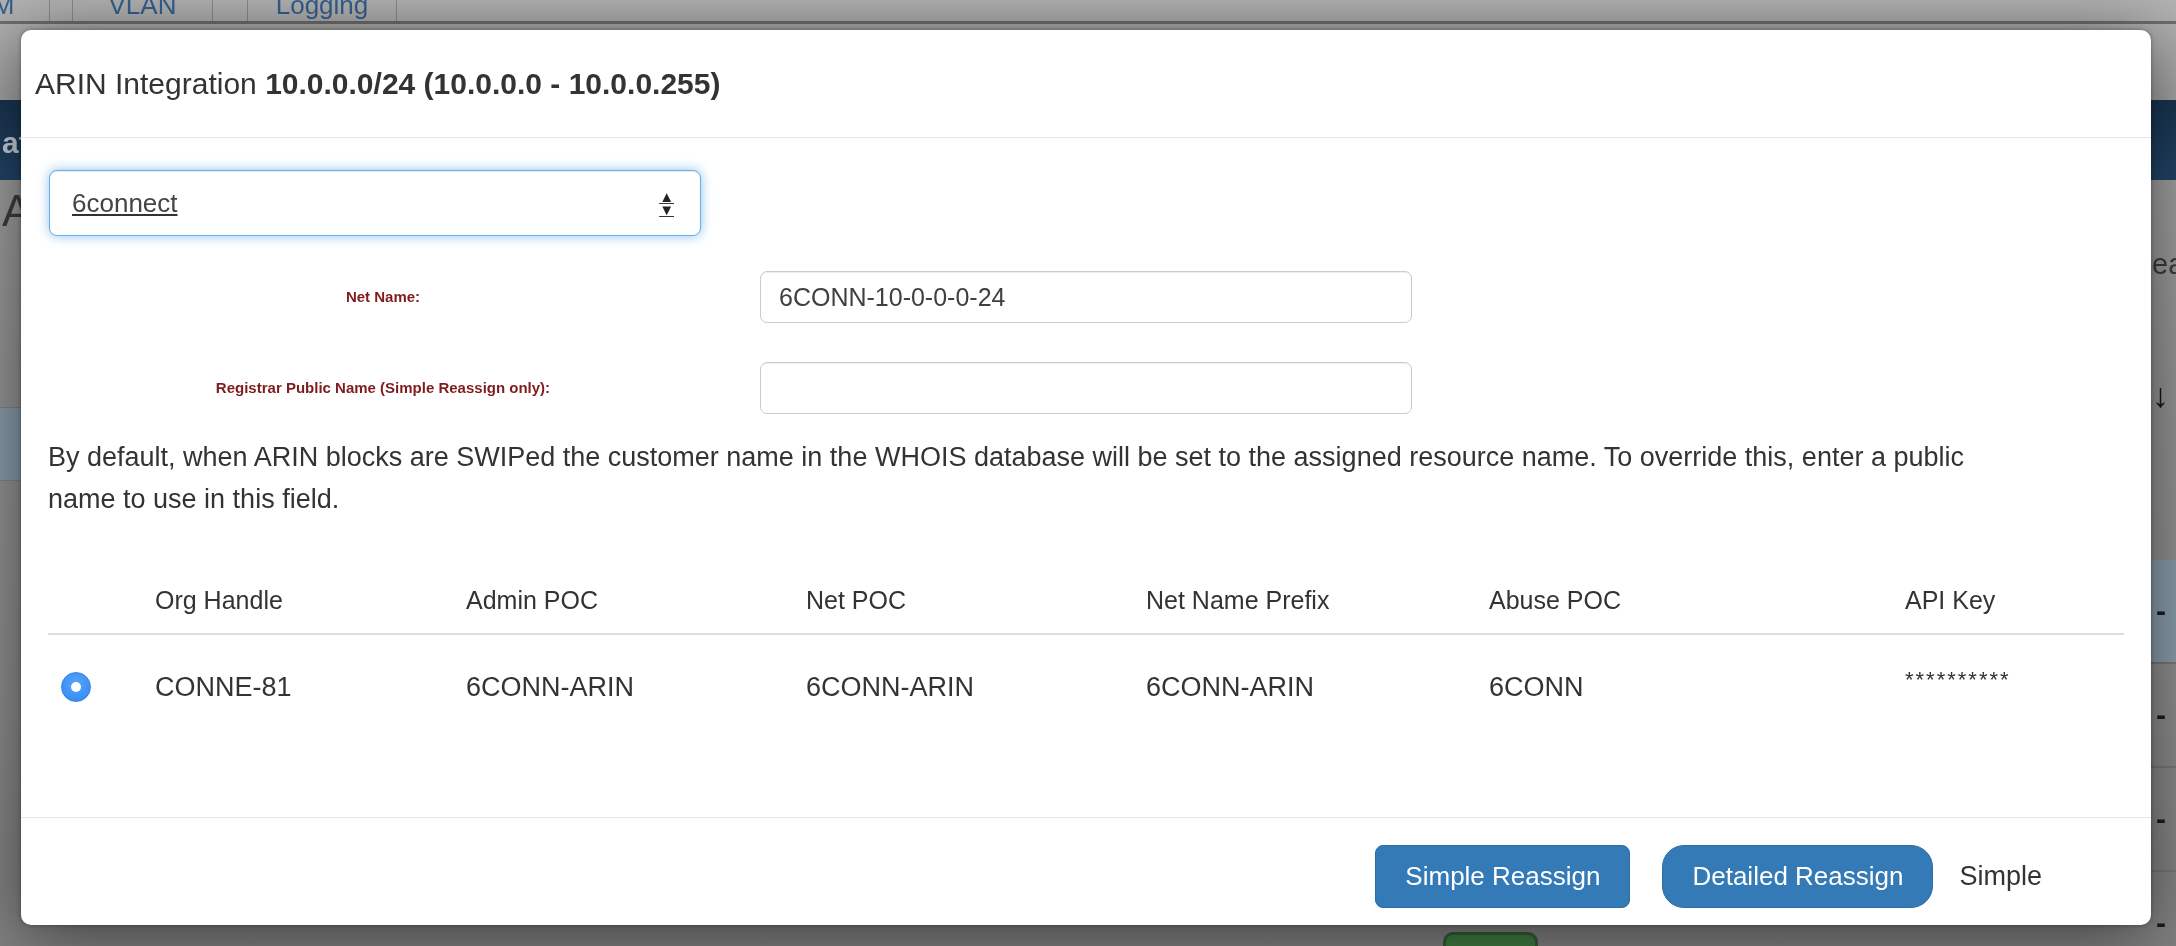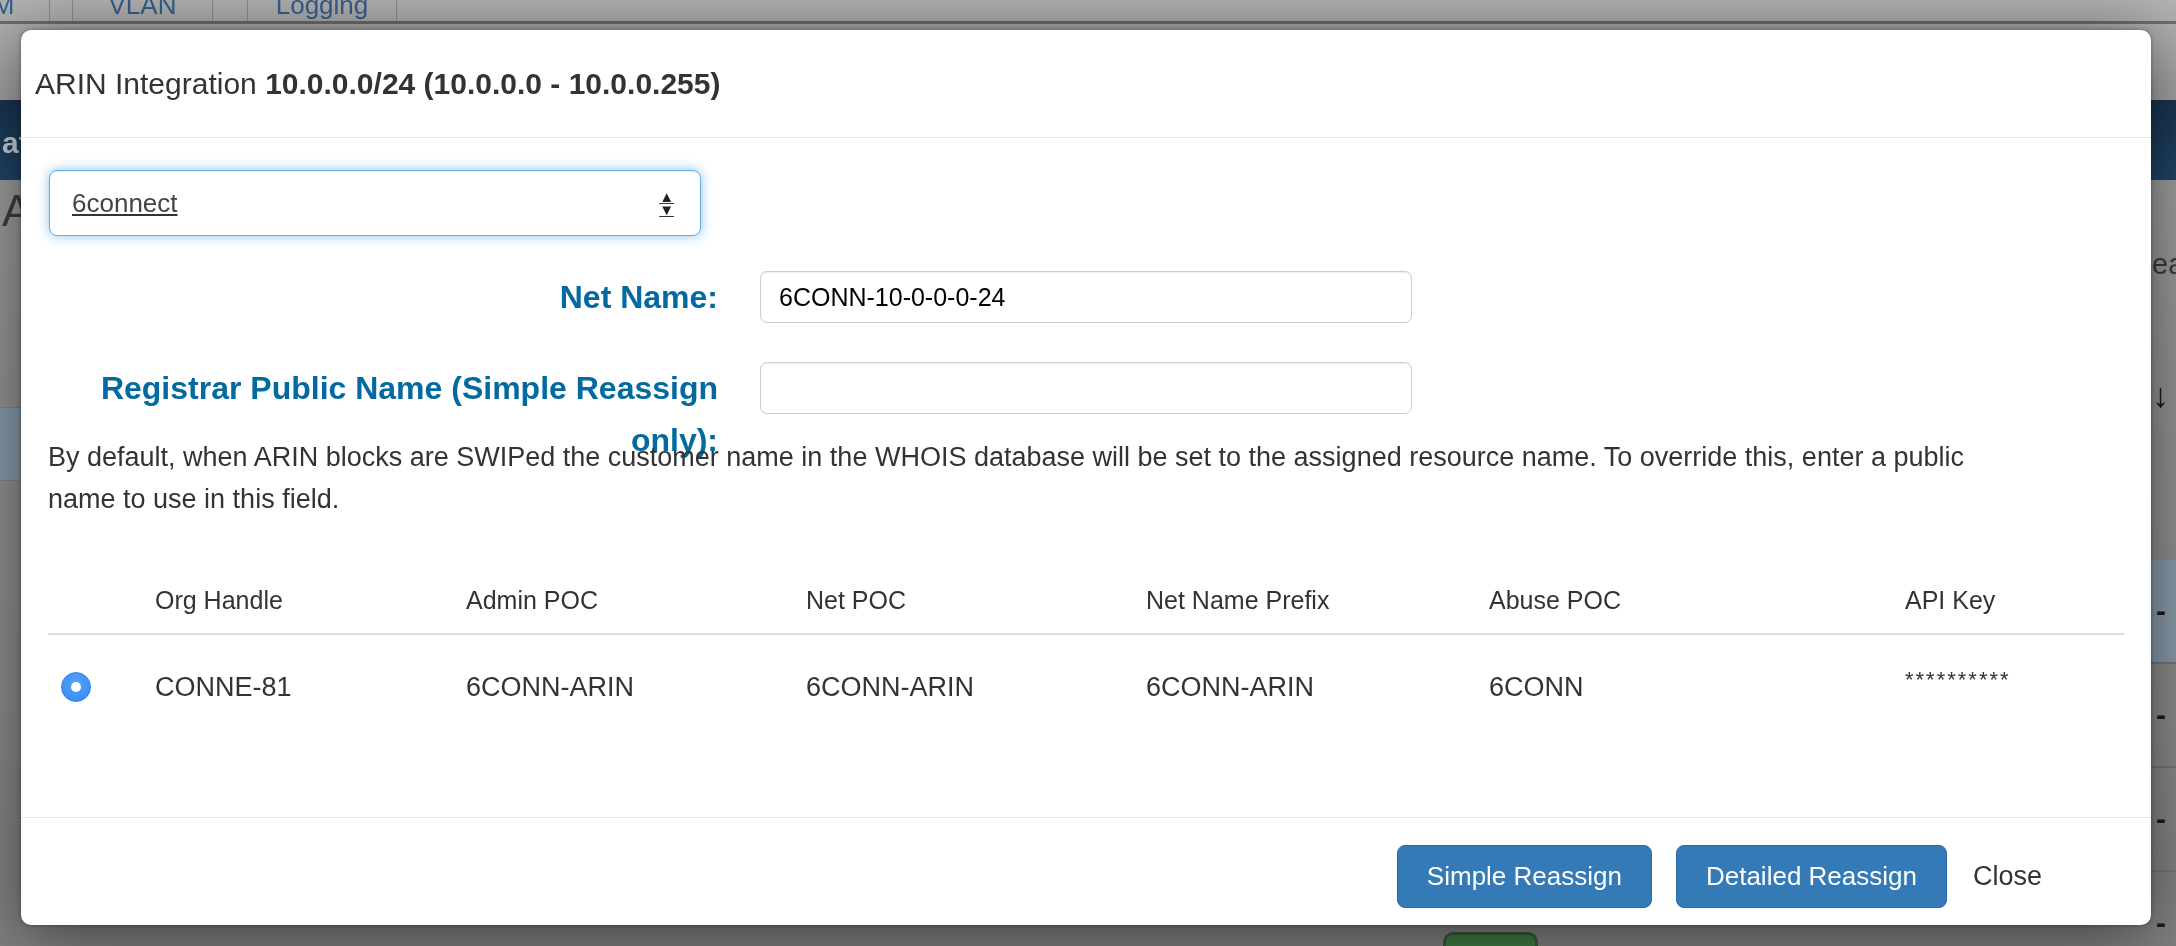--- a/index.html
+++ b/index.html
@@ -85,28 +85,28 @@
     display:flex; align-items:center; cursor:pointer;text-decoration:underline;
   }
   .int-select .value { padding-left:22px; font-size:26px; color:#444; flex:1; }
   .select-arrows { display:flex; flex-direction:column; align-items:center; margin-right:26px; }
   .select-arrows span { font-size:15px; line-height:13px; color:#222; }
 
   .field-row { position:absolute; left:27px; display:flex; }
   .field-row-1 { top:241px; }
   .field-row-2 { top:332px; }
   .field-label {
-    width:670px; text-align:right; font-weight:bold; font-size:32px;
-    line-height:52px; color:#0369a1;
+    width:670px; text-align:center; font-weight:bold; font-size:15px;
+    line-height:52px; color:#7f1d1d;
   }
   .field-input {
     margin-left:42px; width:652px; height:52px;
     border:1px solid #ccc; border-radius:7px;
     box-shadow:inset 0 1px 1px rgba(0,0,0,.075);
-    padding:0 18px; font-size:25px; color:#000000;
+    padding:0 18px; font-size:25px; color:#404040;
     font-family:"Liberation Sans", sans-serif; outline:none; background:#fff;
   }
 
   .description {
     position:absolute; left:27px; top:406px; max-width:1985px;
     font-size:27px; line-height:42px; color:#333;
   }
 
   .org-table { position:absolute; left:27px; top:556px; width:2076px; }
   .org-grid {
@@ -130,21 +130,21 @@
     position:absolute; left:0; right:0; bottom:0; height:108px;
     border-top:1px solid #e5e5e5;
     display:flex; align-items:center; justify-content:flex-end;
     padding-right:109px; padding-top:10px;
   }
   .btn-primary {
     height:63px; padding:0 29px; border:1px solid #2e6da4; border-radius:8px;
     background:#337ab7; color:#fff; font-size:26px;
     font-family:"Liberation Sans", sans-serif; cursor:pointer;
   }
-  .btn-primary + .btn-primary { margin-left:24px; }
+  .btn-primary + .btn-primary { margin-left:32px;border-radius:22px; }
   .btn-close {
     margin-left:26px; background:none; border:none; color:#333; font-size:27px;
     font-family:"Liberation Sans", sans-serif; cursor:pointer;
   }
 </style>
 </head>
 <body>
 
 <div class="screen">
 
@@ -235,17 +235,17 @@
         <div>6CONN-ARIN</div>
         <div>6CONN-ARIN</div>
         <div>6CONN</div>
         <div class="api-key-cell">**********</div>
       </div>
     </div>
 
     <div class="modal-footer">
       <button class="btn-primary">Simple Reassign</button>
       <button class="btn-primary">Detailed Reassign</button>
-      <button class="btn-close">Close</button>
+      <button class="btn-close">Simple</button>
     </div>
 
   </div>
 </div>
 
 </body></html>

